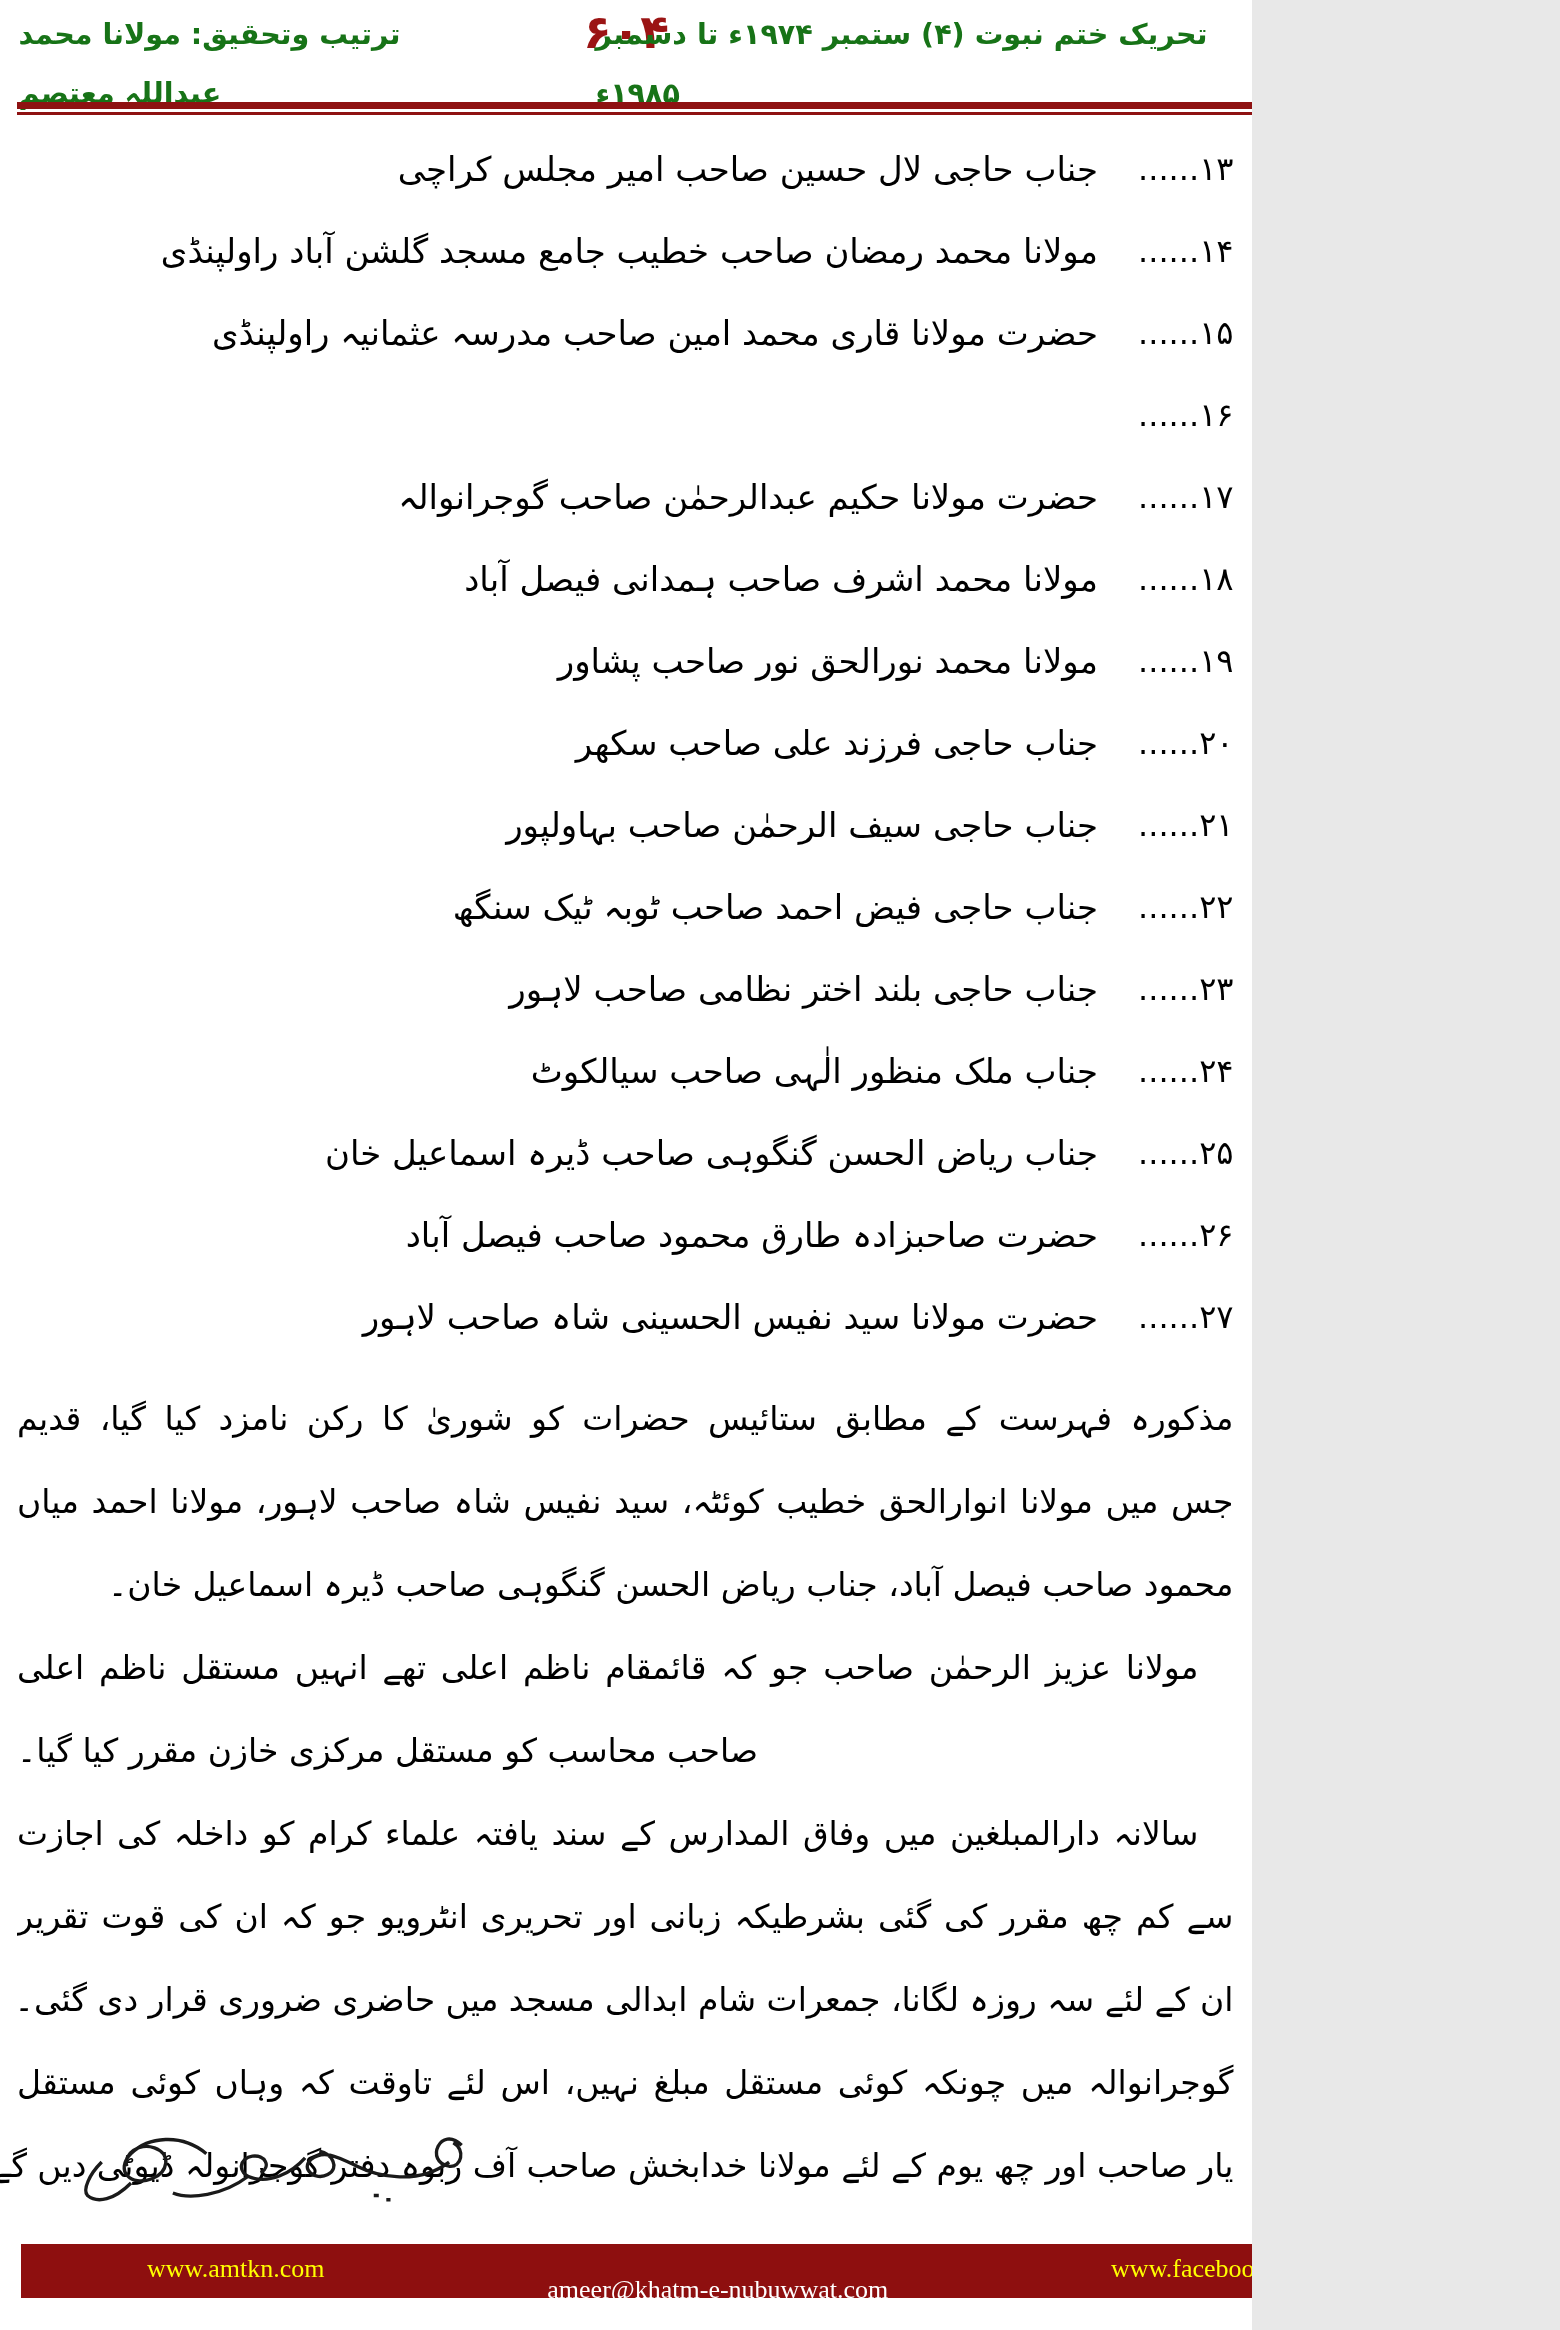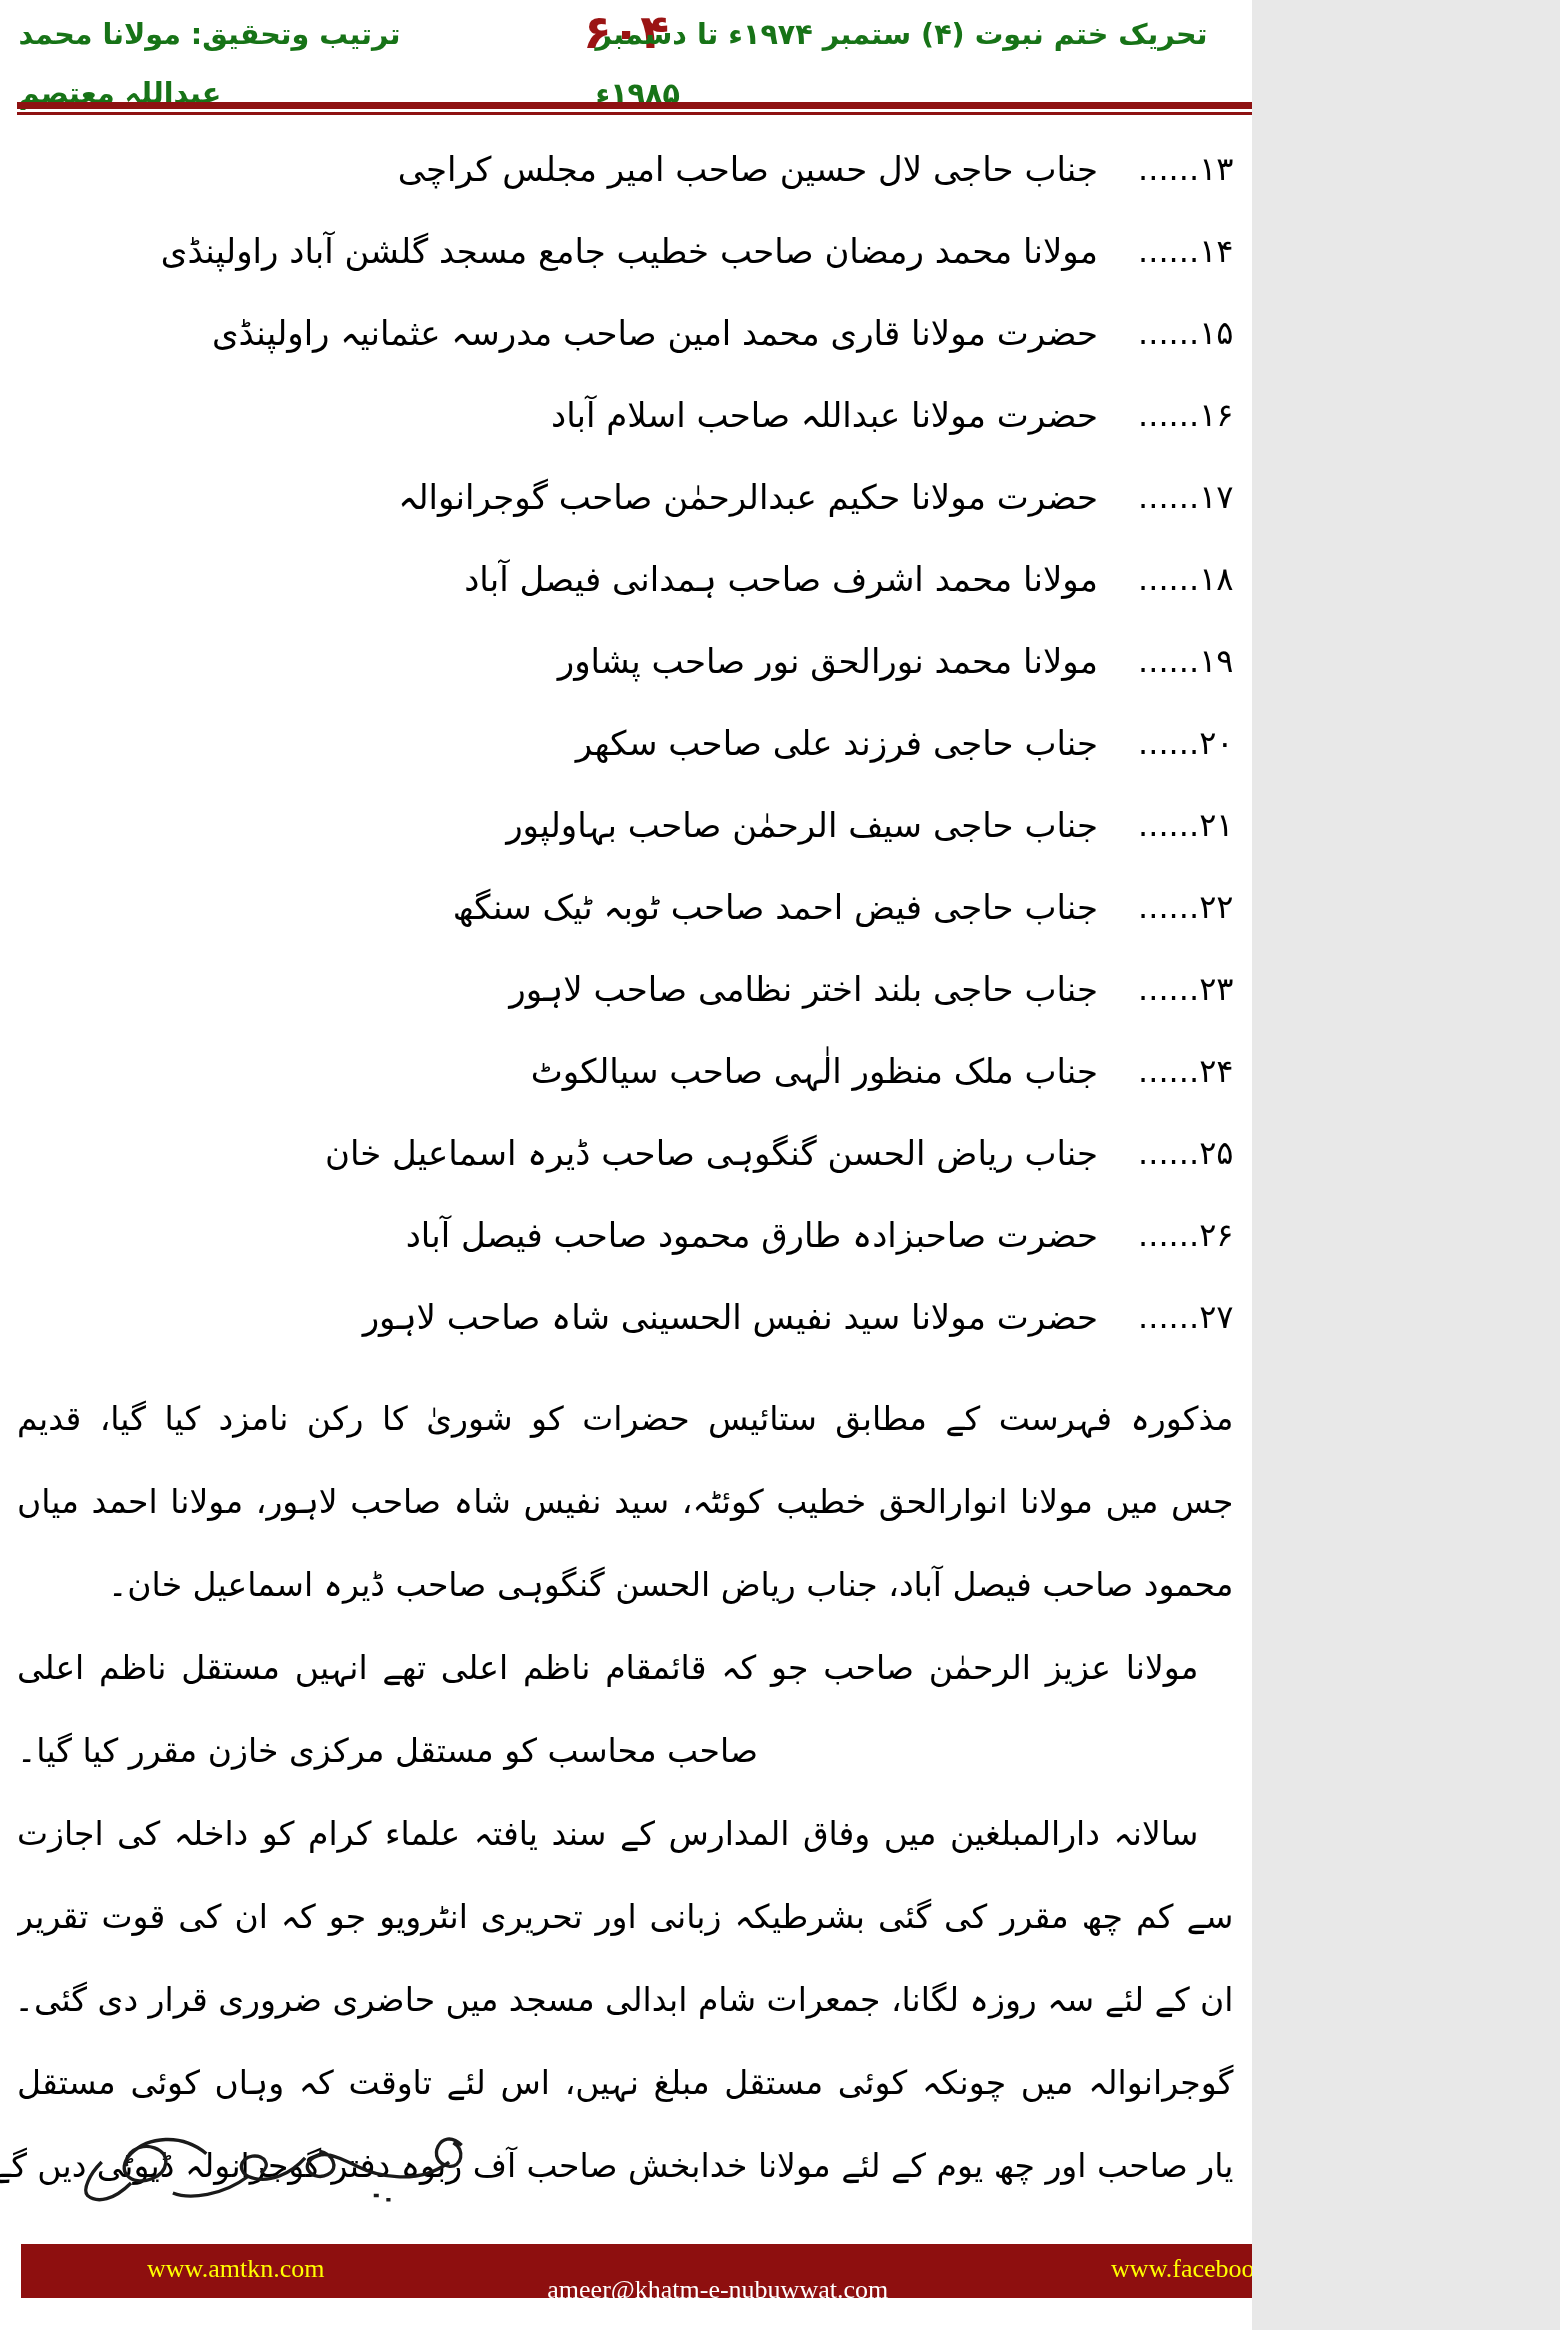--- a/index.html
+++ b/index.html
@@ -89,21 +89,20 @@
     <div class="list-row">
         <span class="row-num">۱۴......</span>
         <span class="row-name">مولانا محمد رمضان صاحب خطیب جامع مسجد گلشن آباد راولپنڈی</span>
       </div>
     <div class="list-row">
         <span class="row-num">۱۵......</span>
         <span class="row-name">حضرت مولانا قاری محمد امین صاحب مدرسہ عثمانیہ راولپنڈی</span>
       </div>
     <div class="list-row">
         <span class="row-num">۱۶......</span>
-        <span class="row-name">حضرت مولانا عبداللہ صاحب اسلام آباد</span>
       </div>
     <div class="list-row">
         <span class="row-num">۱۷......</span>
         <span class="row-name">حضرت مولانا حکیم عبدالرحمٰن صاحب گوجرانوالہ</span>
       </div>
     <div class="list-row">
         <span class="row-num">۱۸......</span>
         <span class="row-name">مولانا محمد اشرف صاحب ہمدانی فیصل آباد</span>
       </div>
     <div class="list-row">

